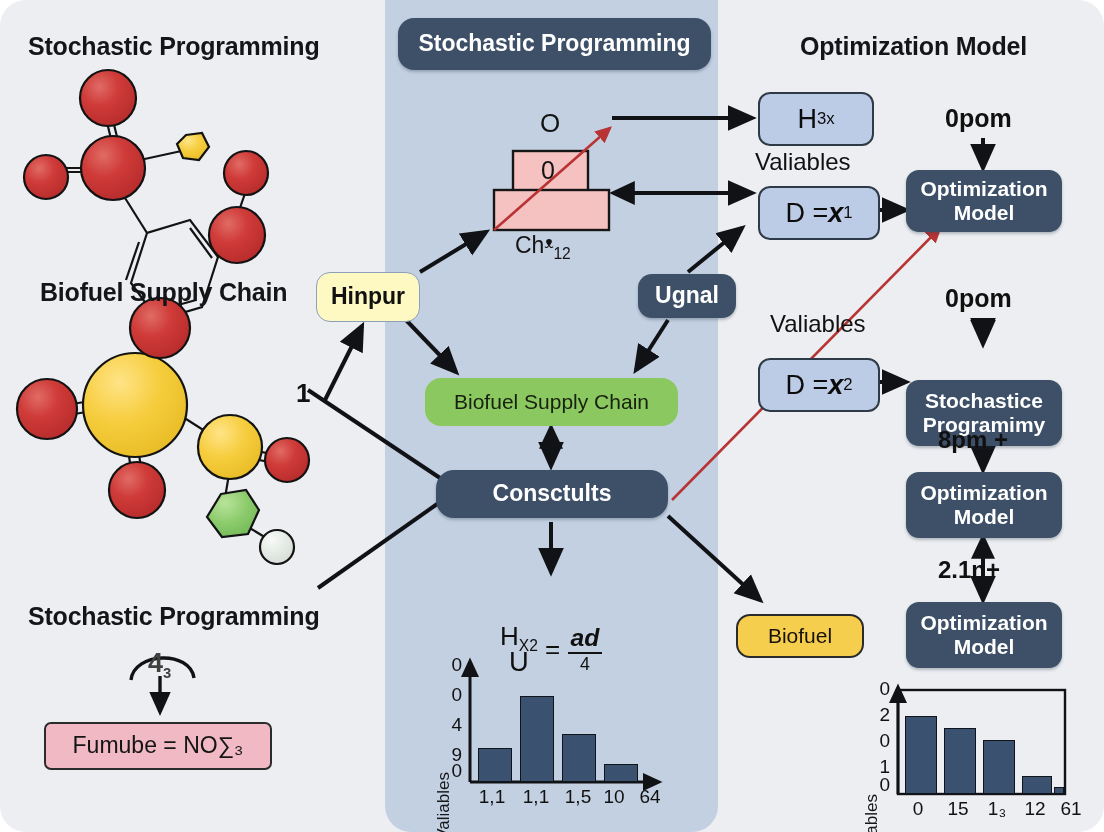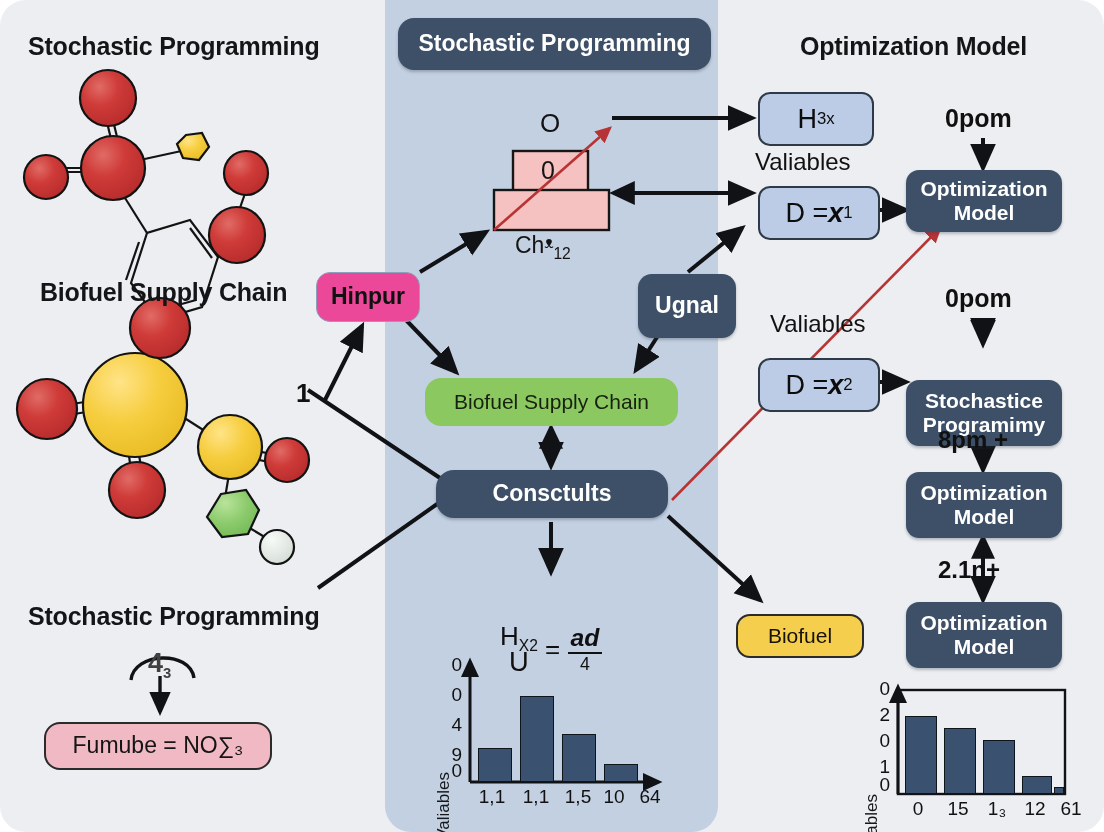--- a/index.html
+++ b/index.html
@@ -15,21 +15,21 @@
   .lbl{position:absolute;white-space:nowrap;}
   .sect-title{
     font-weight:bold;color:#131516;font-size:25px;letter-spacing:-.2px;
   }
   .pill{
     position:absolute;display:flex;align-items:center;justify-content:center;
     text-align:center;border-radius:14px;box-sizing:border-box;
     font-weight:bold;line-height:1.12;
   }
   .pill.dark{background:#3d5068;color:#fff;box-shadow:0 2px 3px rgba(40,55,75,.30);}
-  .pill.lightblue{background:#ec4899;color:#111;border:1px solid #8c9fbb;}
+  .pill.lightblue{background:#fef9c3;color:#111;border:1px solid #8c9fbb;}
   .pill.green{background:#8cc860;color:#17210f;font-weight:normal;border-radius:16px;}
   .pill.yellow{background:#f5ce4e;color:#161208;font-weight:normal;border:2px solid #2b2b2b;}
   .pill.pinkbox{background:#f0b9c3;color:#151515;font-weight:normal;border:2px solid #2b2b2b;border-radius:16px;}
   .var-pill{
     position:absolute;display:flex;align-items:center;justify-content:center;
     background:#bdcce6;border:2px solid #2e3a47;border-radius:12px;
     color:#0c0c0c;font-size:27px;
   }
   .var-pill sub{font-size:.62em;}
   svg.overlay{position:absolute;left:0;top:0;width:1104px;height:832px;pointer-events:none;}
@@ -201,21 +201,21 @@
   <div class="lbl" style="left:540px;top:108px;font-size:26px;color:#141414;">O</div>
   <div class="lbl" style="left:541px;top:156px;font-size:25px;color:#141414;">0</div>
   <div class="lbl" style="left:515px;top:232px;font-size:23px;color:#141414;">
     <span>Chᵜ</span><sub style="font-size:.68em">12</sub>
   </div>
 
   <div class="pill lightblue" style="left:316px;top:272px;width:104px;height:50px;font-size:23px;">
     <span>Hinpur</span>
   </div>
 
-  <div class="pill dark" style="left:638px;top:274px;width:98px;height:64px;font-size:23px;">
+  <div class="pill dark" style="left:638px;top:274px;width:98px;height:44px;font-size:23px;">
     <span>Ugnal</span>
   </div>
 
   <div class="pill green" style="left:425px;top:378px;width:253px;height:48px;font-size:21px;">
     <span>Biofuel Supply Chain</span>
   </div>
 
   <div class="pill dark" style="left:436px;top:470px;width:232px;height:48px;font-size:23px;border-radius:18px;">
     <span>Consctults</span>
   </div>
@@ -275,21 +275,21 @@
     <span>Optimization Model</span>
   </div>
 
   <div class="pill yellow" style="left:736px;top:614px;width:128px;height:44px;font-size:21px;">
     <span>Biofuel</span>
   </div>
 
   <div class="lbl" style="left:148px;top:648px;font-size:27px;font-weight:bold;color:#404040;">
     <span>4</span><sub style="font-size:.55em">3</sub>
   </div>
-  <div class="pill pinkbox" style="left:44px;top:722px;width:228px;height:48px;font-size:23px;">
+  <div class="pill pinkbox" style="left:44px;top:722px;width:228px;height:48px;font-size:23px;border-radius:7px;">
     <span>Fumube = NO∑₃</span>
   </div>
 
   <div class="chart" style="left:420px;top:650px;width:250px;height:160px;">
     <div class="ylab" style="left:14px;top:122px;font-size:17px;">Valiables</div>
 
     <div class="ytick" style="left:16px;top:4px;width:26px;">0</div>
     <div class="ytick" style="left:16px;top:34px;width:26px;">0</div>
     <div class="ytick" style="left:16px;top:64px;width:26px;">4</div>
     <div class="ytick" style="left:16px;top:94px;width:26px;">9</div>

